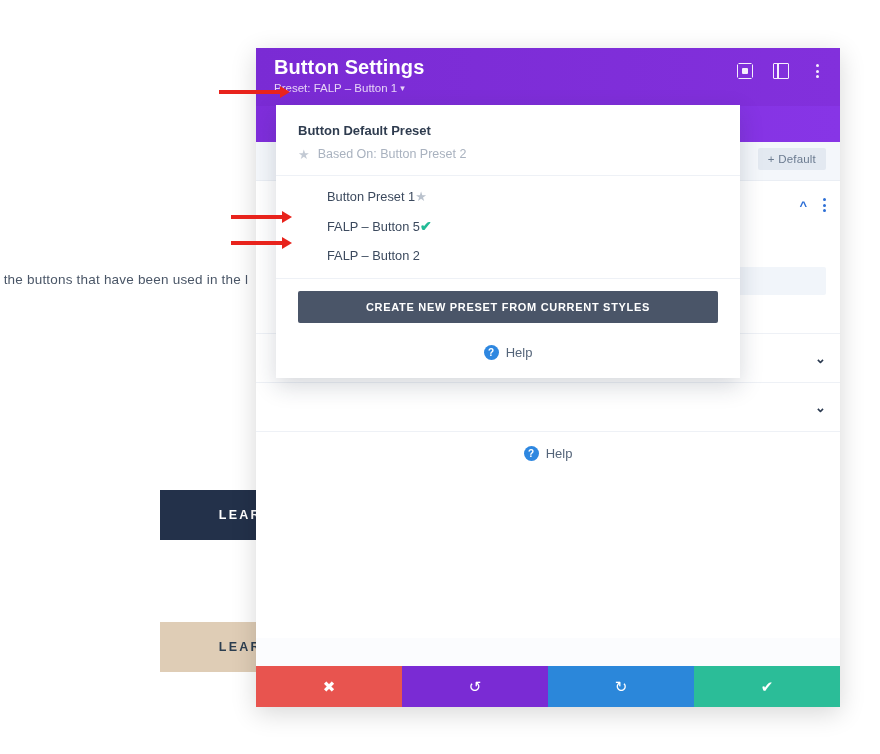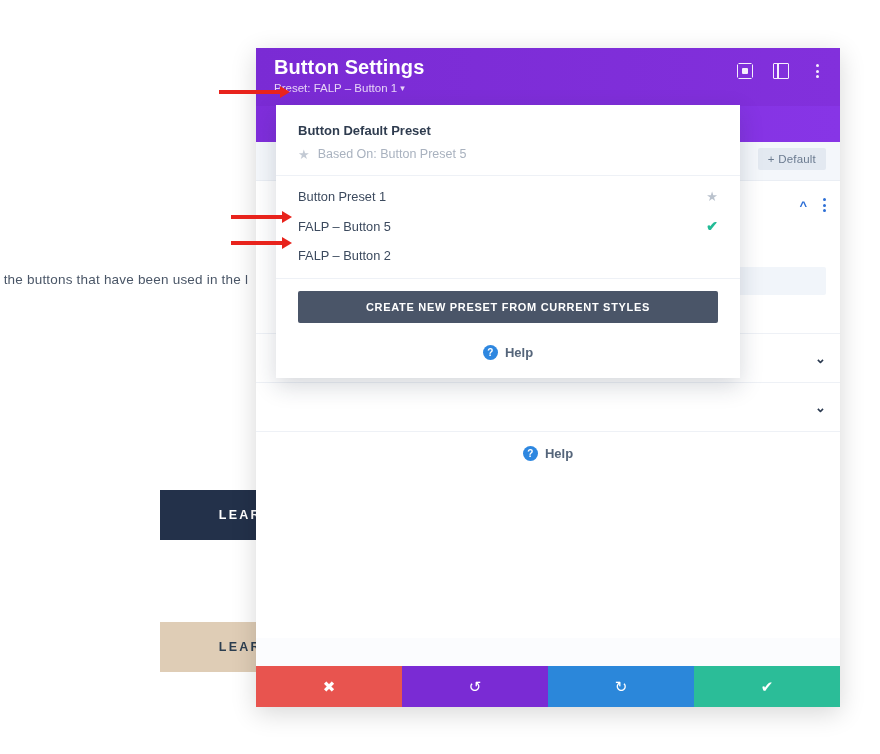--- a/index.html
+++ b/index.html
@@ -270,21 +270,20 @@
     font-size: 10px;
     font-weight: bold;
     display: flex;
     align-items: center;
     justify-content: center;
     line-height: 1;
   }
   .help-text {
     color: #55657a;
     font-size: 13px;
-    font-weight: bold;
   }
 
   
   .modal-footer {
     position: absolute;
     left: 0;
     bottom: 0;
     width: 100%;
     height: 41px;
     display: flex;
@@ -336,25 +335,25 @@
     font-size: 13px;
     line-height: 1;
   }
   .dd-list {
     padding: 6px 0 8px 0;
     border-bottom: 1px solid #eef1f6;
   }
   .dd-item {
     display: flex;
     align-items: center;
-    justify-content: space-between;
     padding: 7px 22px;
     font-size: 12.8px;
     color: #3c4a5e;
     cursor: pointer;
+    margin-left: 29px;
   }
   .dd-item .mark-star { color: #bac2cd; font-size: 13px; }
   .dd-item .mark-check { color: #22bb96; font-size: 14px; font-weight: bold; }
   .dd-actions {
     padding: 12px 22px 4px 22px;
   }
   .dd-btn {
     display: block;
     width: 100%;
     box-sizing: border-box;
@@ -478,21 +477,21 @@
       <div class="fbtn fbtn-redo">↻</div>
       <div class="fbtn fbtn-save">✔</div>
     </div>
   </div>
 
   <div class="preset-dropdown">
     <div class="dd-default">
       <div class="dd-default-title">Button Default Preset</div>
       <div class="dd-based">
         <span class="star">★</span>
-        <span>Based On: Button Preset 5</span>
+        <span>Based On: Button Preset 2</span>
       </div>
     </div>
 
     <div class="dd-list">
       <div class="dd-item">
         <span>Button Preset 1</span>
         <span class="mark-star">★</span>
       </div>
       <div class="dd-item">
         <span>FALP – Button 5</span>

